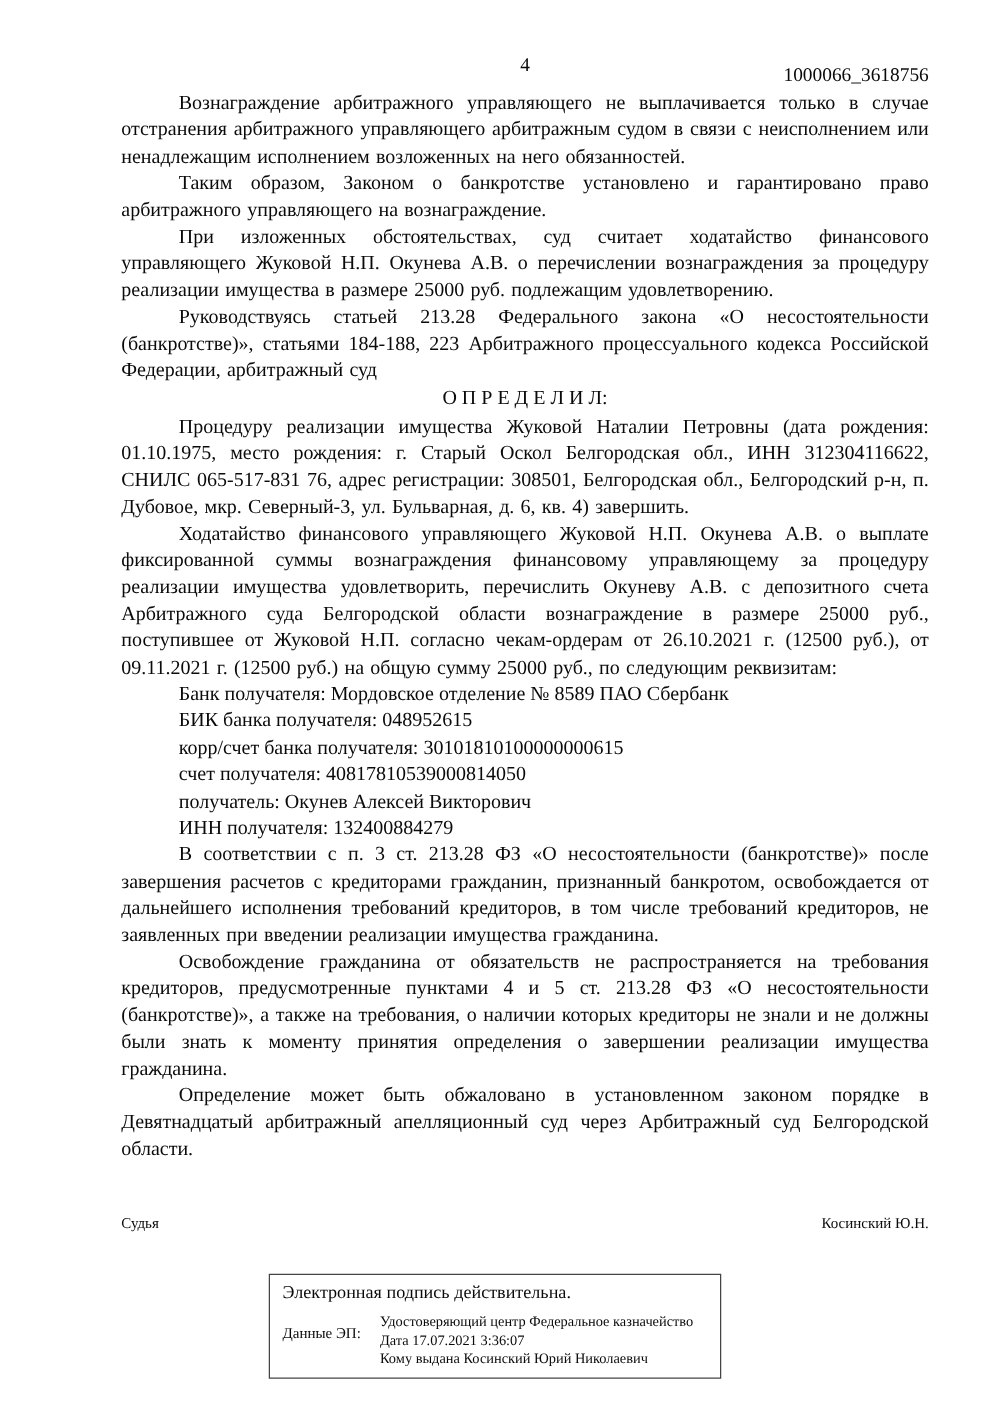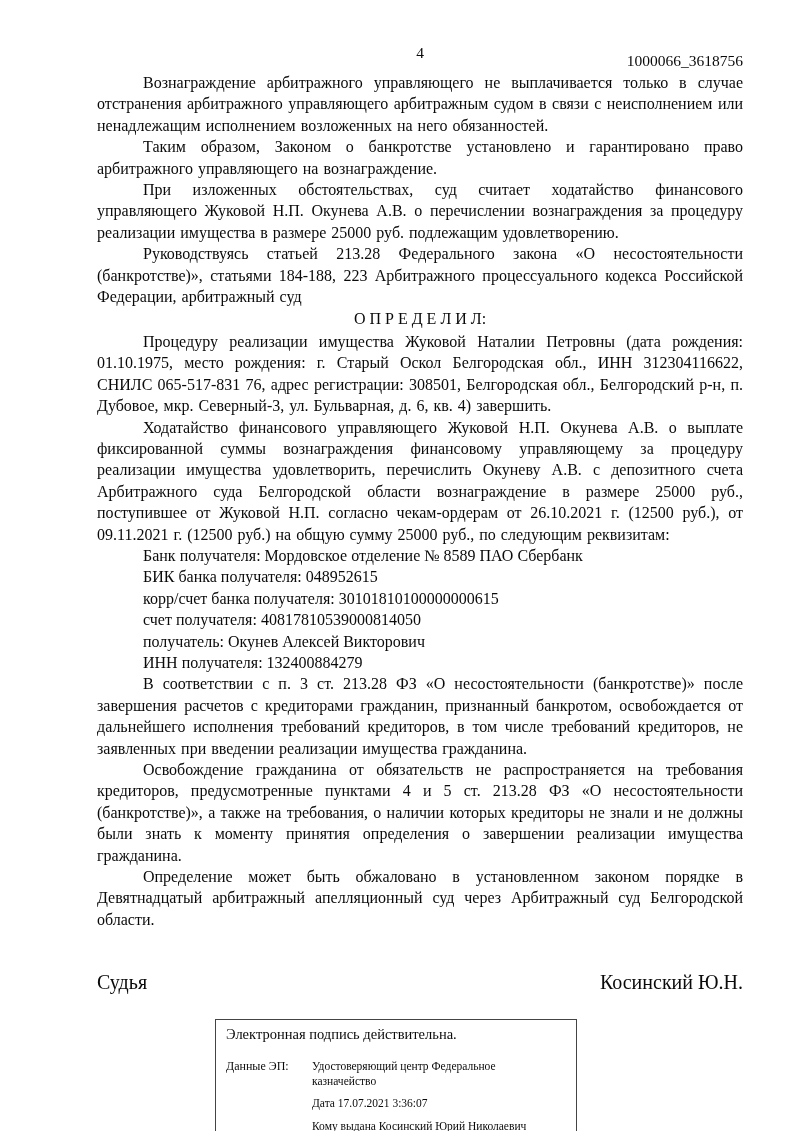--- a/index.html
+++ b/index.html
@@ -58,21 +58,21 @@
   .detail-line {
     margin: 0 0 0 46px;
     text-align: left;
     font-family: Liberation Serif, serif;
   }
   .signature-row {
     position: absolute;
     top: 971px;
     left: 97px;
     width: 646px;
-    font-size: 20px;
+    font-size: 12px;
     display: flex;
     justify-content: space-between;
   }
   .stamp-box {
     position: absolute;
     top: 1019px;
     left: 215px;
     width: 362px;
     box-sizing: border-box;
     border: 1px solid #444444;
@@ -93,21 +93,21 @@
     line-height: 15px;
     width: 78px;
     flex: 0 0 78px;
     margin-top: 8px;
   }
   .stamp-details {
     font-size: 11.5px;
     line-height: 14.6px;
   }
   .stamp-details div {
-    margin: 8px;
+    margin: 0;
   }
 </style>
 </head>
 <body>
 
 <div class="page">
 
   <div class="page-header">
     <span class="page-number">4</span>
     <span class="doc-id">1000066_3618756</span>

